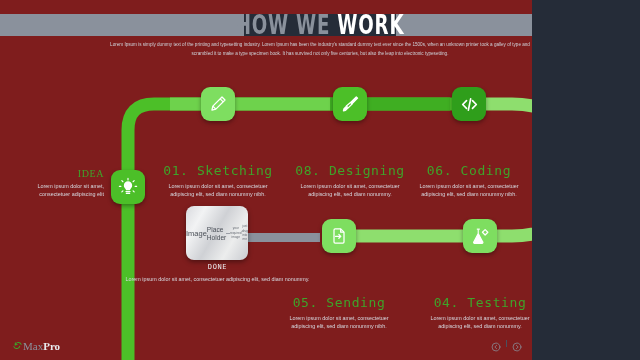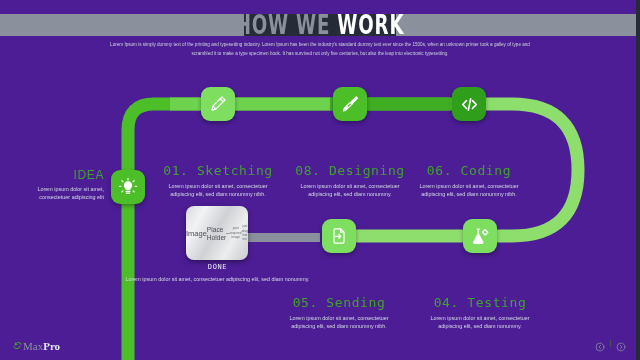--- a/index.html
+++ b/index.html
@@ -2,21 +2,21 @@
 <html><head>
 <meta charset="utf-8">
 <style>
   html,body{margin:0;padding:0;}
   body{
     width:640px;height:360px;overflow:hidden;
     background:#252c38;
     font-family:"Liberation Sans", sans-serif;
     position:relative;
   }
-  #stage{position:absolute;inset:0;width:636px;height:360px;overflow:hidden;background:#4c1d95;}
+  #stage{position:absolute;inset:0;width:532px;height:360px;overflow:hidden;background:#7f1d1d;}
 
   
   .banner{
     position:absolute;left:0;top:14px;width:640px;height:22px;
     background:#8a919c;
   }
   .banner-notch{
     position:absolute;top:0;left:244px;width:152px;height:22px;
     background:#252c38;
   }
@@ -56,22 +56,22 @@
     font-family:"DejaVu Sans Mono","Liberation Mono",monospace;
     color:#3fa32a;font-size:13px;letter-spacing:.6px;margin-bottom:4px;
     white-space:nowrap;
     margin-top:32px;
   }
   .step .sdesc{color:#d7dbe2;font-size:5.4px;line-height:8.2px;}
 
   
   .idea{position:absolute;width:82px;text-align:right;}
   .idea .stitle{
-    font-family:Liberation Sans, sans-serif;
-    color:#3fa32a;font-size:12px;letter-spacing:.6px;margin-bottom:3px;
+    font-family:Liberation Serif, serif;
+    color:#3fa32a;font-size:10px;letter-spacing:.6px;margin-bottom:3px;
   }
   .idea .sdesc{color:#d7dbe2;font-size:5.4px;line-height:8.2px;}
 
   
   .gray-bar{
     position:absolute;left:246px;top:233px;width:74px;height:9px;
     background:#8a919c;
   }
   .ph{
     position:absolute;left:186px;top:206px;width:62px;height:54px;

